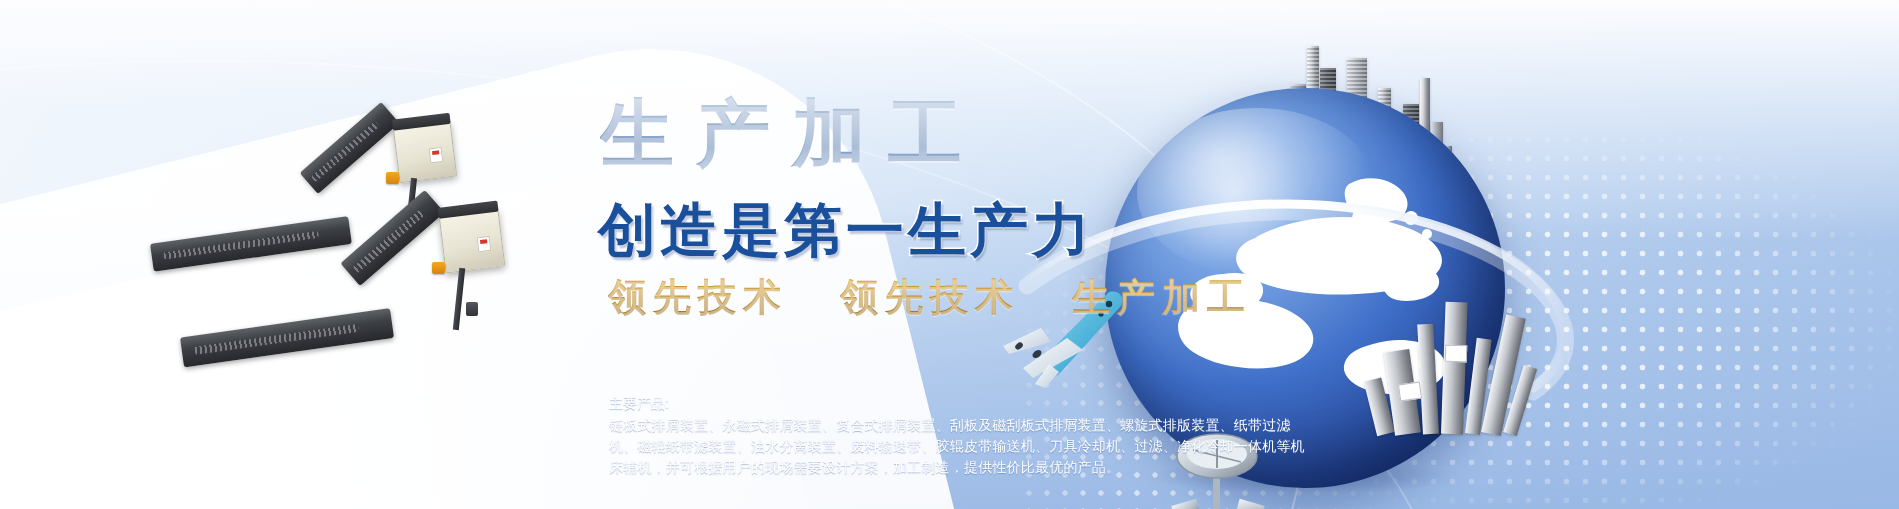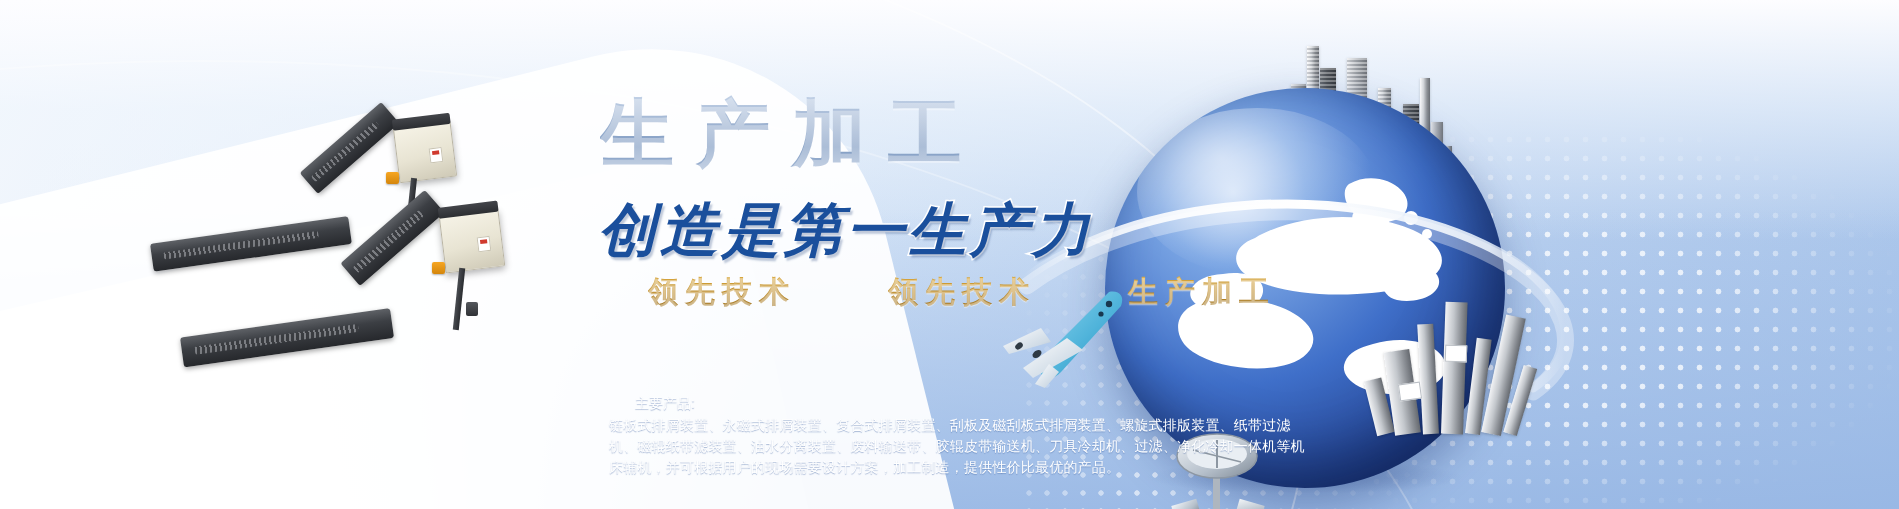--- a/index.html
+++ b/index.html
@@ -145,43 +145,41 @@
     white-space:nowrap;
   }
   .subhead{
     position:absolute;left:598px;top:192px;
     font-size:58px;font-weight:bold;letter-spacing:4px;
     font-family:"Liberation Sans","DejaVu Sans",sans-serif;
     color:#1a4f9c;white-space:nowrap;
     -webkit-text-stroke:3px #ffffff;
     paint-order:stroke fill;
     text-shadow:2px 3px 2px rgba(30,60,120,.28);
-    font-style:italic;
   }
   .taglines{
     position:absolute;left:608px;top:272px;
     display:flex;gap:52px;white-space:nowrap;
   }
   .tagline{
-    font-size:30px;font-weight:bold;letter-spacing:7px;
+    font-size:38px;font-weight:bold;letter-spacing:7px;
     font-family:"Liberation Serif","DejaVu Serif",serif;
     color:#b8861f;
     background:linear-gradient(180deg,#e0ae40 0%,#b8831b 50%,#8f6413 100%);
     -webkit-background-clip:text;background-clip:text;color:transparent;
     text-shadow:0 1px 1px rgba(255,255,255,.5);
-    margin-left:40px;
   }
 
   .desc{
     position:absolute;left:609px;top:393px;width:700px;
     color:#ffffff;font-size:14px;line-height:21px;
     font-family:"Liberation Sans","DejaVu Sans",sans-serif;
     text-shadow:0 1px 1px rgba(60,95,160,.45);
   }
-  .desc-label{display:block;margin-bottom:1px;margin-left:26px;}
+  .desc-label{display:block;margin-bottom:1px;}
   .desc-body{display:block;letter-spacing:.2px;}
 </style>
 </head>
 <body>
 
 <div class="banner">
 
   <div class="bg-top-light"></div>
   <div class="bg-bottom-blue"></div>
   <div class="arc arc-a"></div>

